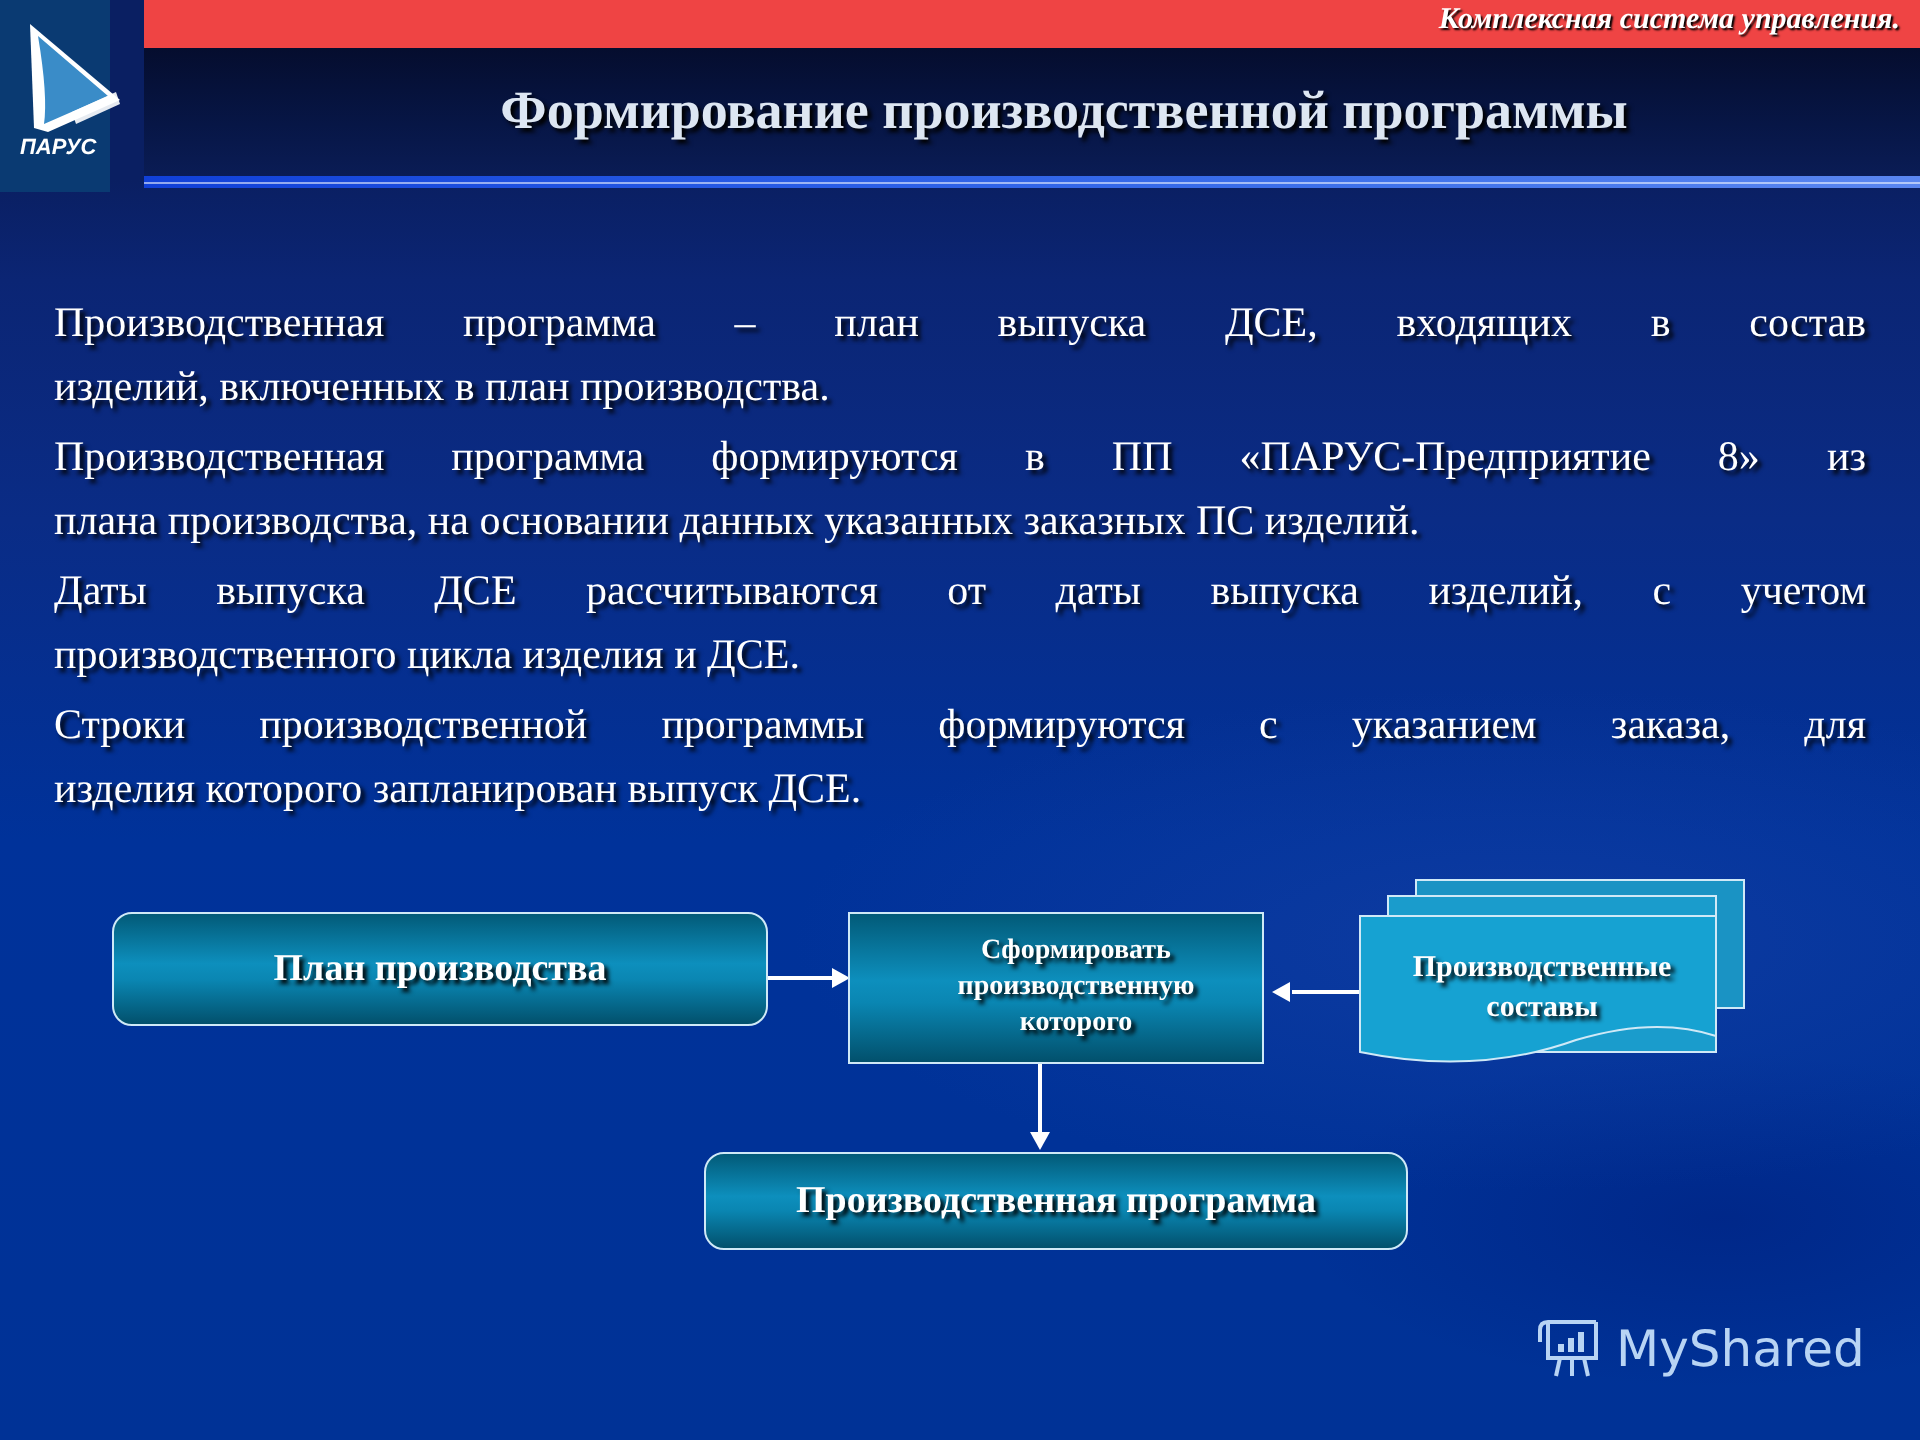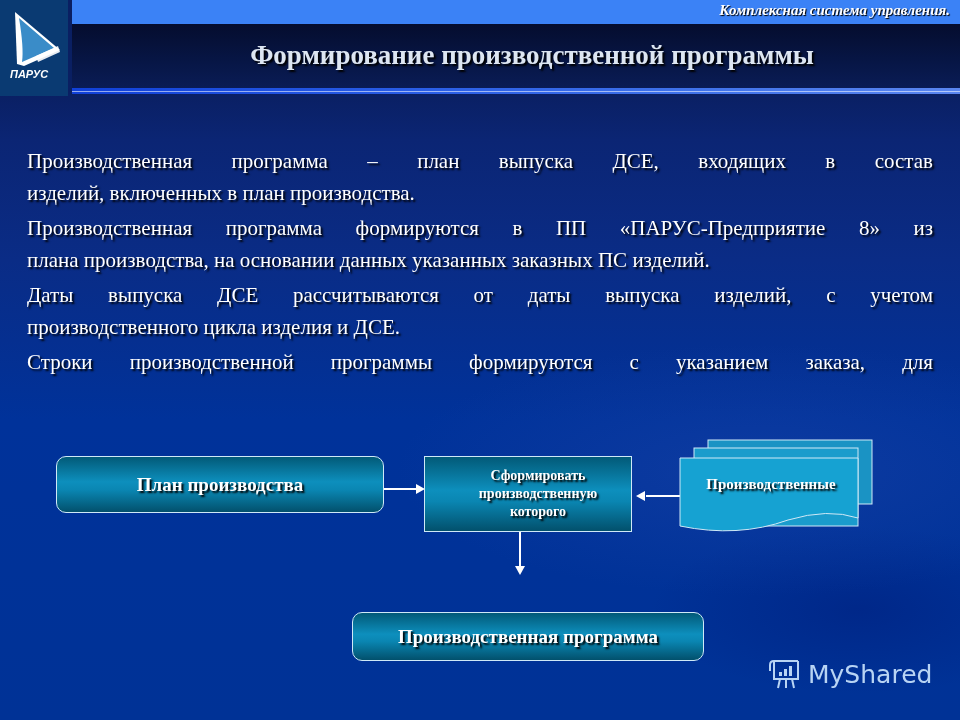--- a/index.html
+++ b/index.html
@@ -13,27 +13,27 @@
   
   .bg {
     position: absolute; inset: 0;
     background:
       radial-gradient(ellipse 520px 180px at 760px 470px, rgba(30,70,170,0.45), rgba(0,0,0,0) 70%),
       radial-gradient(ellipse 300px 120px at 860px 610px, rgba(0,20,110,0.35), rgba(0,0,0,0) 70%),
       linear-gradient(180deg, #0a1f62 90px, #0b2574 140px, #0a2c86 260px, #00329a 420px, #003296 720px);
   }
   
   .logo-box {
-    position: absolute; left: 0; top: 0; width: 68px; height: 96px;
+    position: absolute; left: 0; top: 0; width: 55px; height: 96px;
     background: #0a3a72;
   }
   .logo-box svg { position: absolute; left: 8px; top: 8px; }
   .top-band {
     position: absolute; left: 72px; top: 0; width: 888px; height: 24px;
-    background: #3b82f6;
+    background: #ef4444;
   }
   .tagline {
     position: absolute; right: 10px; top: 2px;
     font-family: "Liberation Serif", serif; font-style: italic; font-weight: bold;
     font-size: 15px; color: #ffffff; text-shadow: 1px 1px 1px #000;
     white-space: nowrap;
   }
   .title-band {
     position: absolute; left: 72px; top: 24px; width: 888px; height: 64px;
     background: linear-gradient(180deg, #050d2e 0%, #071646 60%, #0a1c55 100%);
@@ -65,21 +65,21 @@
   .box {
     position: absolute;
     display: flex; align-items: center; justify-content: center; text-align: center;
     font-family: "Liberation Serif", serif; font-weight: bold; color: #ffffff;
     text-shadow: 2px 2px 2px #000;
     border: 1px solid #cfe9f7;
     background: linear-gradient(180deg, #025a78 0%, #0d8fbd 45%, #0a86b2 60%, #02506c 100%);
   }
   .box-plan { left: 56px; top: 456px; width: 328px; height: 57px; border-radius: 10px; font-size: 19px; align-items: center; }
   .box-form { left: 424px; top: 456px; width: 208px; height: 76px; font-size: 14px; line-height: 18px; padding-left: 20px; }
-  .box-prog { left: 352px; top: 576px; width: 352px; height: 49px; border-radius: 10px; font-size: 19px; margin-top: 36px; }
+  .box-prog { left: 352px; top: 576px; width: 352px; height: 49px; border-radius: 10px; font-size: 19px; }
   .conn-h1 { position: absolute; left: 384px; top: 488px; width: 34px; height: 2px; background: #ffffff; }
   .arrow-r1 {
     position: absolute; left: 416px; top: 484px; width: 0; height: 0;
     border-top: 5px solid transparent; border-bottom: 5px solid transparent; border-left: 9px solid #ffffff;
   }
   .conn-h2 { position: absolute; left: 646px; top: 495px; width: 36px; height: 2px; background: #ffffff; }
   .arrow-l2 {
     position: absolute; left: 636px; top: 491px; width: 0; height: 0;
     border-top: 5px solid transparent; border-bottom: 5px solid transparent; border-right: 9px solid #ffffff;
   }
@@ -134,20 +134,21 @@
   <div class="para">
     <span style="display:block;text-align:justify;text-align-last:justify;">Производственная программа формируются в ПП «ПАРУС-Предприятие 8» из</span>
     <span style="display:block;">плана производства, на основании данных указанных заказных ПС изделий.</span>
   </div>
   <div class="para">
     <span style="display:block;text-align:justify;text-align-last:justify;">Даты выпуска ДСЕ рассчитываются  от даты выпуска изделий, с учетом</span>
     <span style="display:block;">производственного цикла изделия и ДСЕ.</span>
   </div>
   <div class="para">
     <span style="display:block;text-align:justify;text-align-last:justify;">Строки производственной программы формируются с указанием заказа, для</span>
+    <span style="display:block;">изделия которого запланирован выпуск ДСЕ.</span>
   </div>
 </div>
 
 <div class="box box-plan">
   <span>План производства</span>
 </div>
 
 <div class="conn-h1"></div>
 <div class="arrow-r1"></div>
 
@@ -166,20 +167,21 @@
   <svg width="214" height="104" viewBox="0 0 214 104">
 
     <rect x="30" y="2" width="164" height="64" fill="#1a93c4" stroke="#cfe9f7" stroke-width="1"></rect>
 
     <rect x="16" y="10" width="164" height="78" fill="#1a9ccc" stroke="#cfe9f7" stroke-width="1"></rect>
 
     <path d="M2 20 L180 20 L180 80 Q150 70 110 82 Q60 100 2 88 Z" fill="#16a2d2" stroke="#cfe9f7" stroke-width="1"></path>
   </svg>
   <div class="docs-label">
     <div>Производственные</div>
+    <div>составы</div>
   </div>
 </div>
 
 <div class="conn-v"></div>
 <div class="arrow-d"></div>
 
 <div class="box box-prog">
   <span>Производственная программа</span>
 </div>
 

